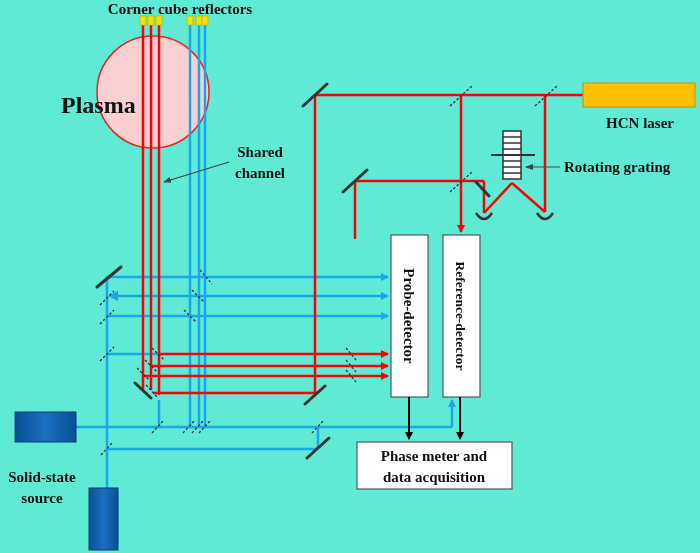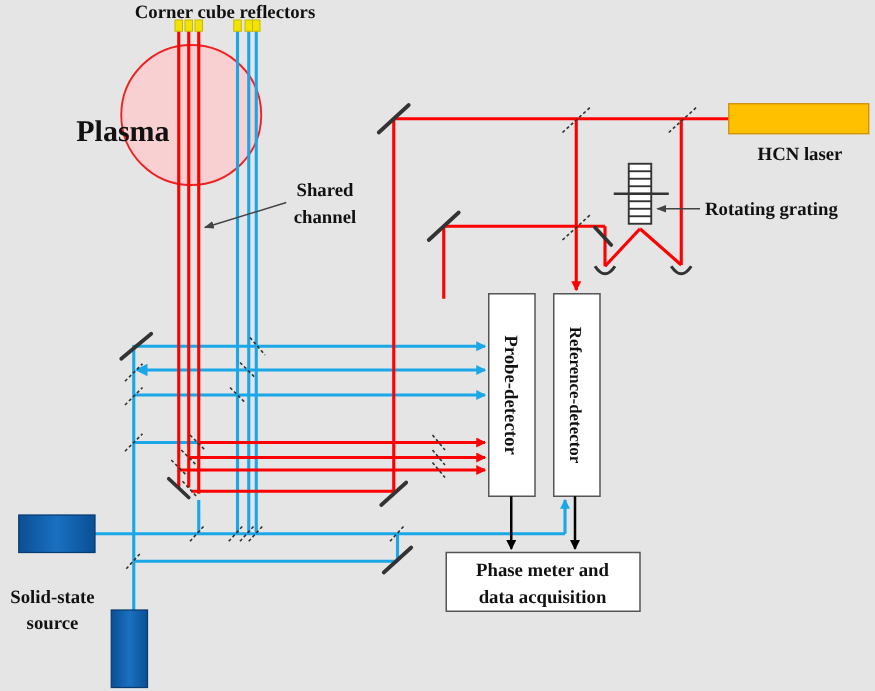--- a/index.html
+++ b/index.html
@@ -1,16 +1,16 @@
 <!DOCTYPE html>
 <html><head>
 <meta charset="utf-8">
 <style>
   html,body{margin:0;padding:0;background:#ffffff;}
-  #stage{position:relative;width:700px;height:553px;overflow:hidden;background:#e5e5e5;text-align:right;}
+  #stage{position:relative;width:700px;height:553px;overflow:hidden;background:#5eead4;text-align:right;}
   svg{position:absolute;left:0;top:0;}
   .lbl{font-family:"Liberation Serif",serif;font-weight:bold;fill:#111;}
 </style>
 </head>
 <body>
 
 <div id="stage">
 <svg width="700" height="553" viewBox="0 0 700 553">
   <defs>
     <marker id="arRed" markerWidth="8" markerHeight="8" refX="7" refY="4" orient="auto" markerUnits="userSpaceOnUse">

